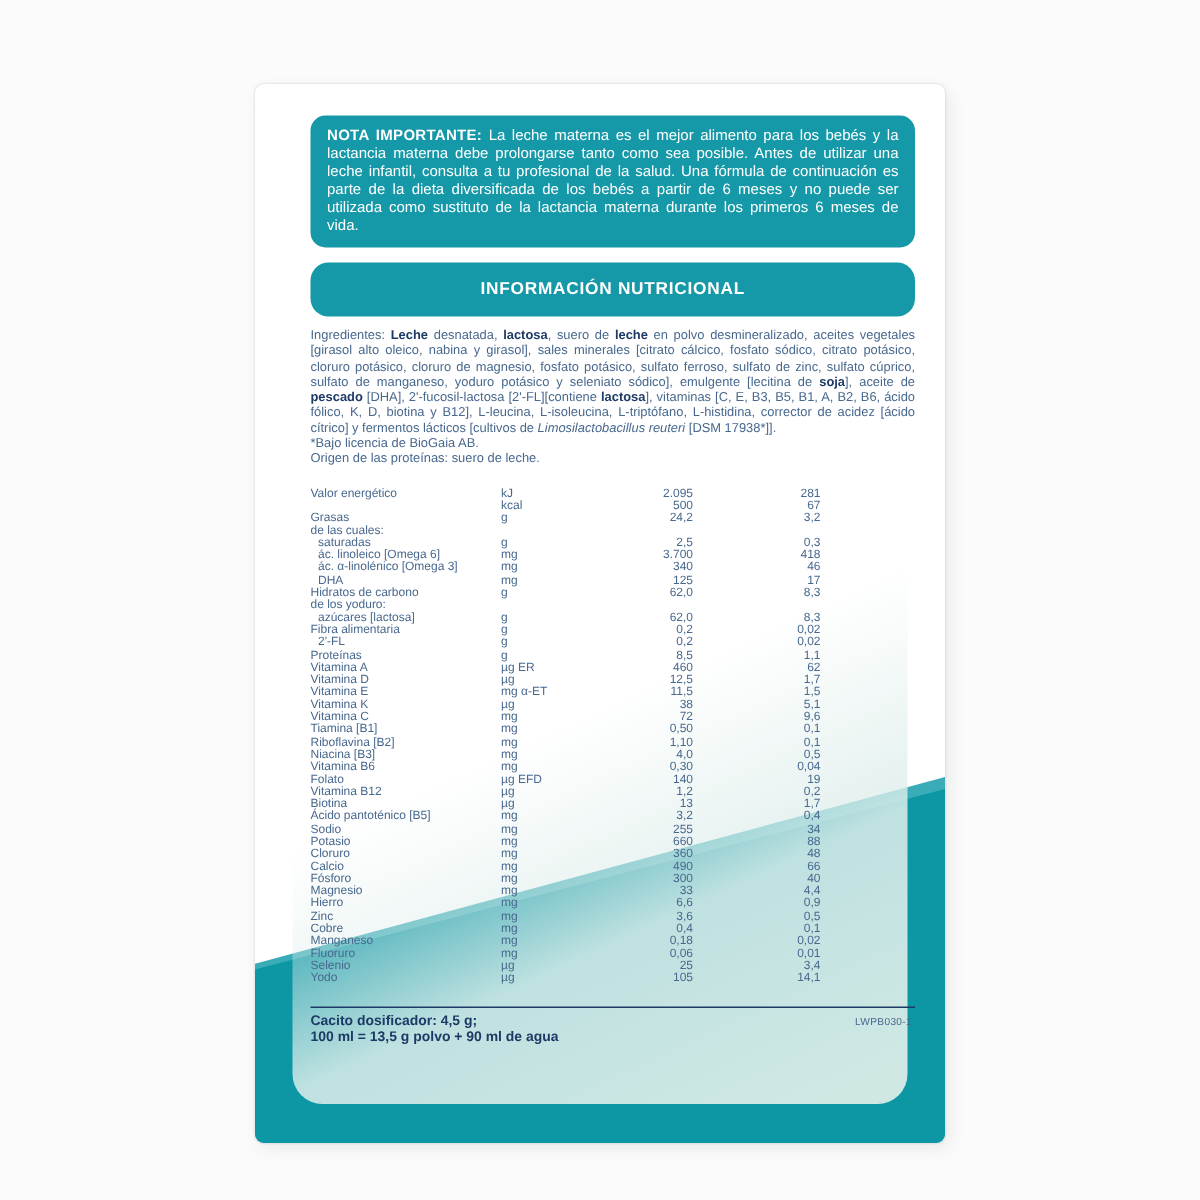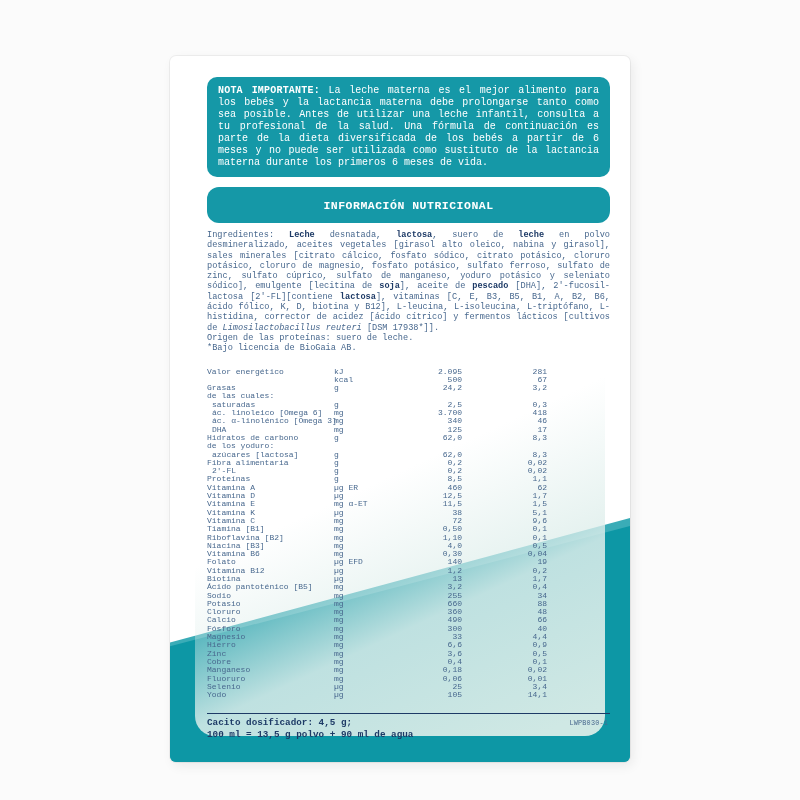--- a/index.html
+++ b/index.html
@@ -7,21 +7,21 @@
   .stage{position:relative;width:800px;height:800px;overflow:hidden;}
   .package{position:absolute;left:170px;top:56px;width:460px;height:706px;background:#ffffff;
            border-radius:6px;overflow:hidden;
            box-shadow:0 0 0 1px rgba(0,0,0,.05), 3px 4px 12px rgba(0,0,0,.07);}
   .wedge-light{position:absolute;left:0;right:0;top:462px;bottom:0;background:var(--teal_light);
            clip-path:polygon(0 51%,100% 0,100% 100%,0 100%);}
   .wedge{position:absolute;left:0;right:0;top:470px;bottom:0;background:var(--teal_dark);
            clip-path:polygon(0 51%,100% 0,100% 100%,0 100%);}
   .mint{position:absolute;left:25px;right:25px;top:250px;bottom:26px;border-radius:0 0 20px 20px;
            background:linear-gradient(155deg, rgba(255,255,255,0) 42%, rgba(222,238,235,.85) 68%, #cfe8e4 95%);}
-  .content{position:absolute;inset:0;padding:21px 20px 0 37px;font-family:Liberation Mono, monospace;}
+  .content{position:absolute;inset:0;padding:21px 20px 0 37px;}
 
   .nota{background:var(--teal);border-radius:10px;padding:8px 11px;color:#fff;
         font-size:10px;line-height:12px;text-align:justify;}
   .nota .lead{font-weight:bold;letter-spacing:.2px;}
 
   .infobar{margin-top:10px;height:36px;background:var(--teal);border-radius:12px;color:#fff;
         font-weight:bold;font-size:11.5px;letter-spacing:.5px;
         display:flex;align-items:center;justify-content:center;}
 
   .ingredients{margin:7px 0 0 0;font-size:8.6px;line-height:10.3px;color:var(--text_blue);text-align:justify;}
@@ -58,22 +58,22 @@
     <div class="mint"></div>
 
     <div class="content">
 
       <div class="nota"><span class="lead">NOTA IMPORTANTE:</span><span> La leche materna es el mejor alimento para los bebés y la lactancia materna debe prolongarse tanto como sea posible. Antes de utilizar una leche infantil, consulta a tu profesional de la salud. Una fórmula de continuación es parte de la dieta diversificada de los bebés a partir de 6 meses y no puede ser utilizada como sustituto de la lactancia materna durante los primeros 6 meses de vida.</span></div>
 
       <div class="infobar">INFORMACIÓN NUTRICIONAL</div>
 
       <p class="ingredients" id="ingredients"><span>Ingredientes: </span><span class="b">Leche</span><span> desnatada, </span><span class="b">lactosa</span><span>, suero de </span><span class="b">leche</span><span> en polvo desmineralizado, aceites vegetales [girasol alto oleico, nabina y girasol], sales minerales [citrato cálcico, fosfato sódico, citrato potásico, cloruro potásico, cloruro de magnesio, fosfato potásico, sulfato ferroso, sulfato de zinc, sulfato cúprico, sulfato de manganeso, yoduro potásico y seleniato sódico], emulgente [lecitina de </span><span class="b">soja</span><span>], aceite de </span><span class="b">pescado</span><span> [DHA], 2'-fucosil-lactosa [2'-FL][contiene </span><span class="b">lactosa</span><span>], vitaminas [C, E, B3, B5, B1, A, B2, B6, ácido fólico, K, D, biotina y B12], L-leucina, L-isoleucina, L-triptófano, L-histidina, corrector de acidez [ácido cítrico] y fermentos lácticos [cultivos de </span><span class="i">Limosilactobacillus reuteri</span><span> [DSM 17938*]].</span></p>
 
+      <p class="footnote">*Bajo licencia de BioGaia AB.</p>
       <p class="footnote">Origen de las proteínas: suero de leche.</p>
-      <p class="footnote">*Bajo licencia de BioGaia AB.</p>
 
       <div class="ntable">
         <div class="tbody" id="tbody">
             <div class="row">
               <span class="lbl">Valor energético</span>
               <span class="unit">kJ</span>
               <span class="v">2.095</span>
               <span class="v">281</span>
             </div>
             <div class="row">

